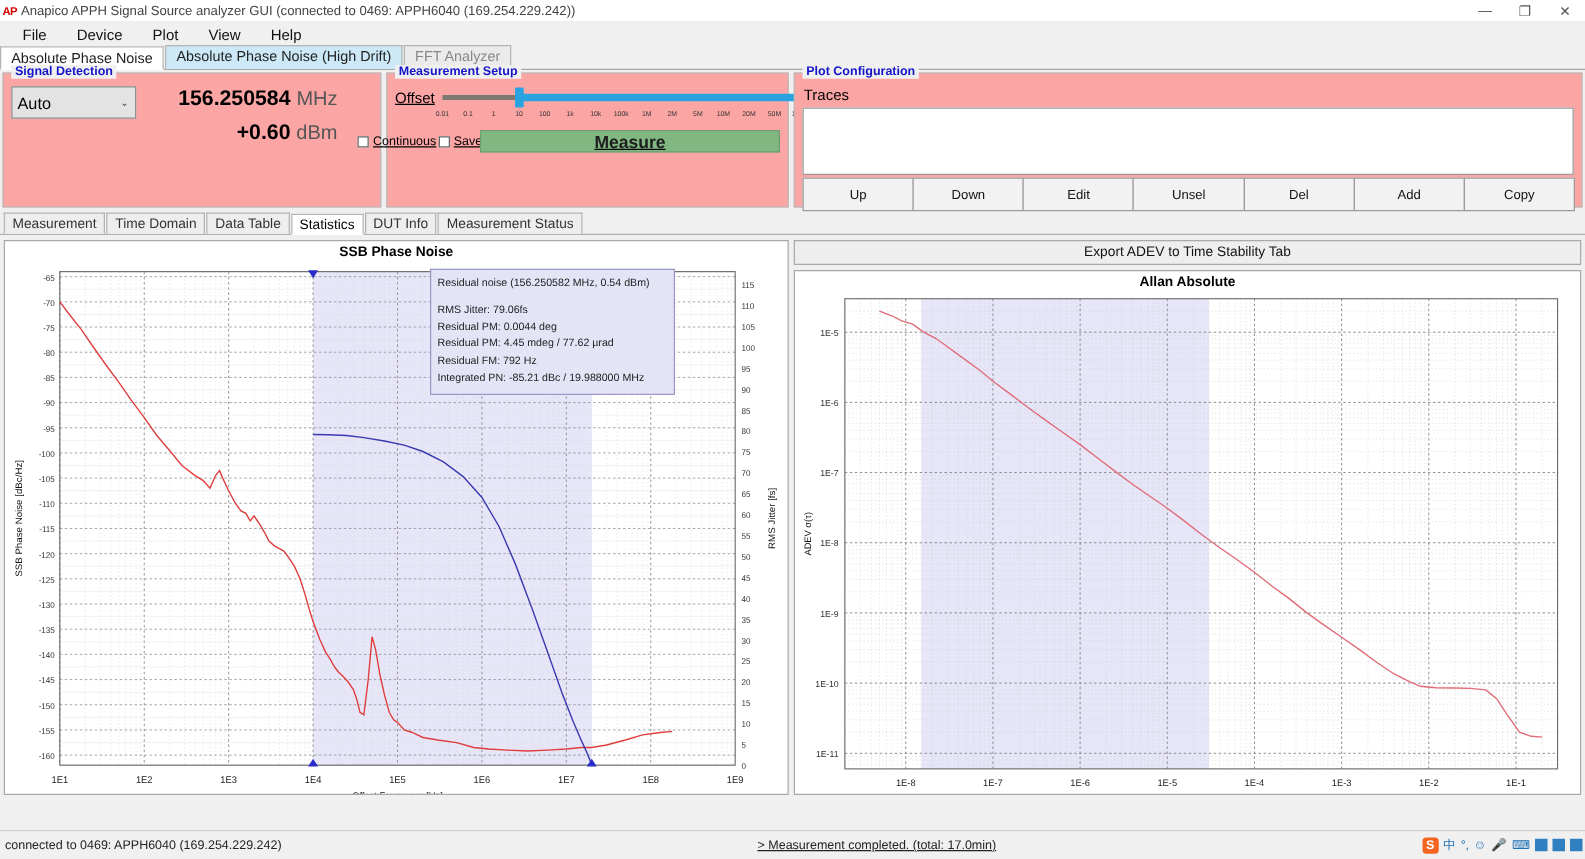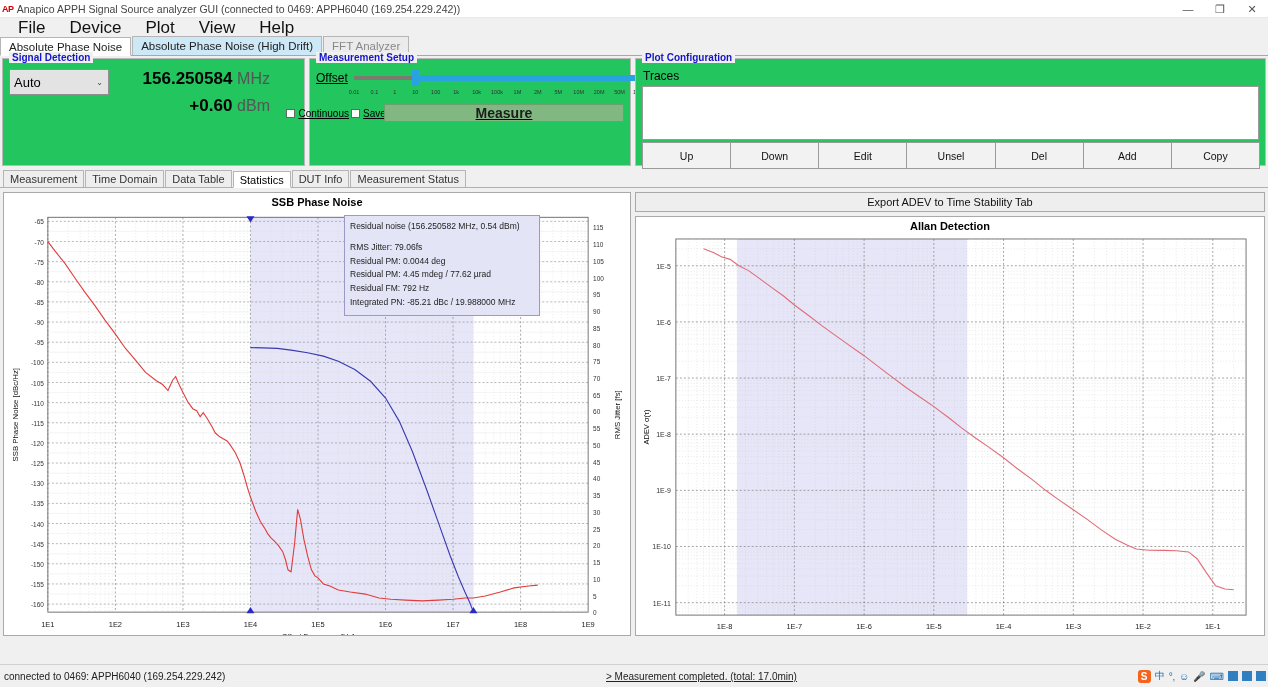--- a/index.html
+++ b/index.html
@@ -21,38 +21,38 @@
   }
   #title-text { font-size:10.5px; color:#444; white-space:nowrap; }
   #win-btns { position:absolute; right:0; top:0; height:18px; display:flex; }
   .win-btn {
     width:32px; height:18px; display:flex; align-items:center; justify-content:center;
     font-size:11px; color:#555;
   }
   .win-btn.close { color:#555; }
   
   #menubar { height:19px; display:flex; align-items:center; padding-left:6px; background:#f0f0f0; }
-  .menu-item { padding:2px 12px; font-size:17px; color:#111; }
+  .menu-item { padding:2px 12px; font-size:12px; color:#111; }
   
   #maintabs {
     height:19px; display:flex; align-items:flex-end;
     background:#f0f0f0; border-bottom:1px solid #a8a8a8; padding-left:0;
   }
   .mtab {
     height:19px; line-height:18px; padding:0 8px; font-size:11.5px;
     border:1px solid #b5b5b5; border-bottom:none; margin-right:1px;
     background:#e6e6e6; color:#222;
   }
   .mtab.active { background:#ffffff; border-bottom:1px solid #ffffff; position:relative; top:1px; }
   .mtab.hl { background:#cde8f6; }
   .mtab.dim { color:#888; background:#ebebeb; }
   
   #panels { display:flex; height:110px; padding:2px 2px 0 2px; gap:4px; }
   .group {
-    border:1px solid #b9b9b9; background:#22c55e; position:relative;
+    border:1px solid #b9b9b9; background:#fca5a5; position:relative;
     padding:10px 6px 4px 6px;
   }
   .group > .legend {
     position:absolute; top:-7px; left:6px; background:#f0f0f0; padding:0 3px;
     font-size:10px; font-weight:bold; color:#1414c8;
   }
   #grp-signal { width:303px; }
   #grp-setup  { width:322px;text-decoration:underline; }
   #grp-plot   { flex:1; }
   
@@ -483,21 +483,21 @@
         <div>Residual PM: 4.45 mdeg / 77.62 µrad</div>
         <div>Residual FM: 792 Hz</div>
         <div>Integrated PN: -85.21 dBc / 19.988000 MHz</div>
       </div>
     </div>
   </div>
 
   <div id="card-right">
     <div id="export-bar">Export ADEV to Time Stability Tab</div>
     <div id="card-right-inner">
-      <div class="chart-title">Allan Detection</div>
+      <div class="chart-title">Allan Absolute</div>
       <div class="plot-holder">
         <svg class="plot-svg" id="svg-right" viewBox="0 0 630 404" preserveAspectRatio="none">
             <rect x="101.2193561447433" y="6" width="230.940323156065" height="378" fill="#e6e6f8"></rect>
             <line x1="40" y1="6" x2="40" y2="384" stroke="#c9c9c9" stroke-width="0.4" stroke-dasharray="1,2"></line>
             <line x1="52.31935860161658" y1="6" x2="52.31935860161658" y2="384" stroke="#c9c9c9" stroke-width="0.4" stroke-dasharray="1,2"></line>
             <line x1="61.0600826316712" y1="6" x2="61.0600826316712" y2="384" stroke="#c9c9c9" stroke-width="0.4" stroke-dasharray="1,2"></line>
             <line x1="67.83991491145552" y1="6" x2="67.83991491145552" y2="384" stroke="#c9c9c9" stroke-width="0.4" stroke-dasharray="1,2"></line>
             <line x1="73.37944123328778" y1="6" x2="73.37944123328778" y2="384" stroke="#c9c9c9" stroke-width="0.4" stroke-dasharray="1,2"></line>
             <line x1="78.0630440032908" y1="6" x2="78.0630440032908" y2="384" stroke="#c9c9c9" stroke-width="0.4" stroke-dasharray="1,2"></line>
             <line x1="82.1201652633424" y1="6" x2="82.1201652633424" y2="384" stroke="#c9c9c9" stroke-width="0.4" stroke-dasharray="1,2"></line>

